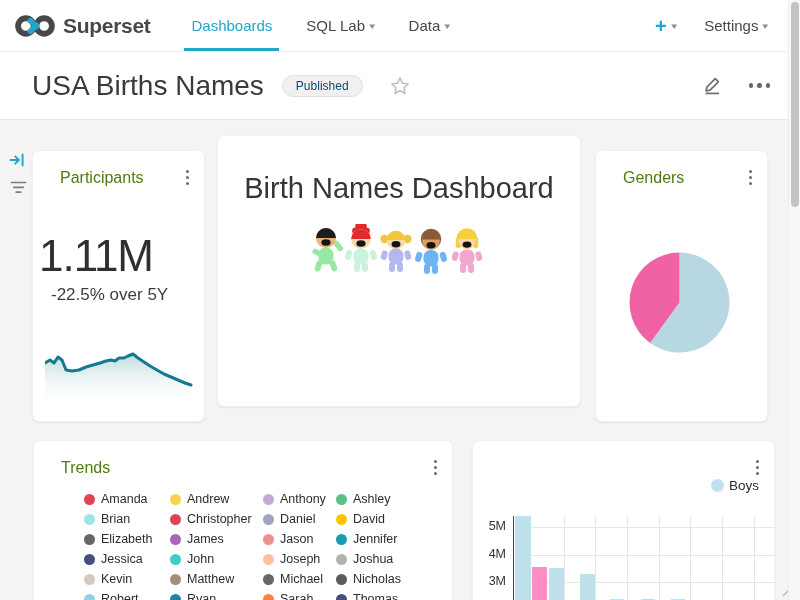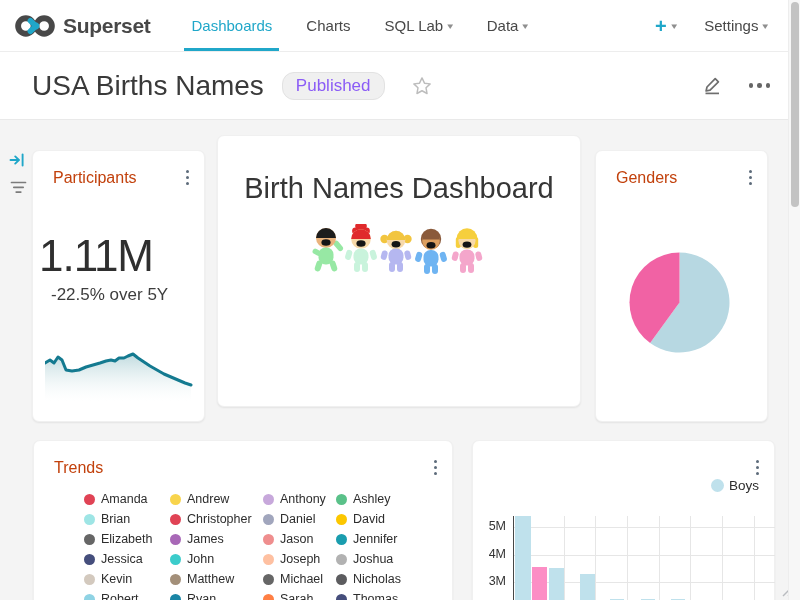--- a/index.html
+++ b/index.html
@@ -21,36 +21,36 @@
   .caret { font-size:9px; color:#8f8f8f; margin-left:5px; transform:scaleX(1.3); }
   .nav-right { margin-left:auto; display:flex; align-items:center; margin-right:32px; gap:28px; }
   .plus-btn { display:flex; align-items:center; cursor:pointer; }
   .plus-glyph { color:#20A7C9; font-size:20px; font-weight:bold; line-height:1; }
   .settings-btn { display:flex; align-items:center; font-size:15px; color:#484848; cursor:pointer; }
 
   
   .title-bar { position:absolute; top:52px; left:0; right:0; height:68px; background:#fff;
     border-bottom:1px solid #e9e9e9; display:flex; align-items:center; padding-left:32px; z-index:4; }
   .page-title { font-size:28px; font-weight:400; color:#3a3a3a; }
-  .badge { margin-left:18px; background:#f0f0f0; border:1px solid #e2e2e2; color:#8b5cf6;
-    font-size:17px; padding:3px 13px; border-radius:12px; cursor:pointer; }
+  .badge { margin-left:18px; background:#f0f0f0; border:1px solid #e2e2e2; color:#0c4a6e;
+    font-size:12px; padding:3px 13px; border-radius:12px; cursor:pointer; }
   .star { margin-left:26px; cursor:pointer; display:flex; }
   .title-actions { margin-left:auto; margin-right:30px; display:flex; align-items:center; gap:26px; }
   .icon-btn { cursor:pointer; display:flex; align-items:center; }
   .h-dots { display:flex; gap:4px; cursor:pointer; }
   .h-dots i { width:4.5px; height:4.5px; border-radius:50%; background:#666; }
 
   
   .dashboard { position:absolute; top:120px; left:0; right:0; height:480px; background:#f4f4f4; overflow:hidden; }
   .side-icons { position:absolute; left:8px; top:31px; width:20px; display:flex; flex-direction:column; gap:11px; align-items:center; }
   .side-icons svg { cursor:pointer; }
 
   .card { position:absolute; background:#fff; border-radius:7px; border:1px solid #f0f0f0;
     box-shadow:0 1px 2px rgba(0,0,0,.07); }
-  .card-title { position:absolute; top:18px; left:20px; font-size:16px; color:#c2410c; }
+  .card-title { position:absolute; top:18px; left:27px; font-size:16px; color:#4d7c0f; }
   .kebab { position:absolute; top:17px; right:13px; display:flex; flex-direction:column; gap:2.4px; cursor:pointer; padding:2px; }
   .kebab i { width:3.4px; height:3.4px; border-radius:50%; background:#5d6b7a; }
 
   
   .card-participants { left:32px; top:30px; width:173px; height:272px; }
   .big-number { position:absolute; top:80px; left:6px; font-size:44px; color:#2f2f2f; letter-spacing:-1px; }
   .sub-header { position:absolute; top:134px; left:18px; font-size:17px; color:#3d3d3d; }
   .sparkline { position:absolute; left:12px; bottom:20px; }
 
   
@@ -99,23 +99,20 @@
         <circle cx="13" cy="15" r="8.5" fill="none" stroke="#484848" stroke-width="6.4"></circle>
         <circle cx="33" cy="15" r="8.5" fill="none" stroke="#484848" stroke-width="6.4"></circle>
         <line x1="18" y1="9.2" x2="24.5" y2="15.5" stroke="#20A7C9" stroke-width="6.2" stroke-linecap="round"></line>
         <line x1="18" y1="20.8" x2="24.5" y2="14.5" stroke="#20A7C9" stroke-width="6.2" stroke-linecap="round"></line>
       </svg>
       <span class="brand-text">Superset</span>
     </div>
     <nav class="nav-items">
       <a class="nav-item active">
         <span>Dashboards</span>
-      </a>
-      <a class="nav-item">
-        <span>Charts</span>
       </a>
       <a class="nav-item">
         <span>SQL Lab</span>
         <span class="caret">▾</span>
       </a>
       <a class="nav-item">
         <span>Data</span>
         <span class="caret">▾</span>
       </a>
     </nav>

